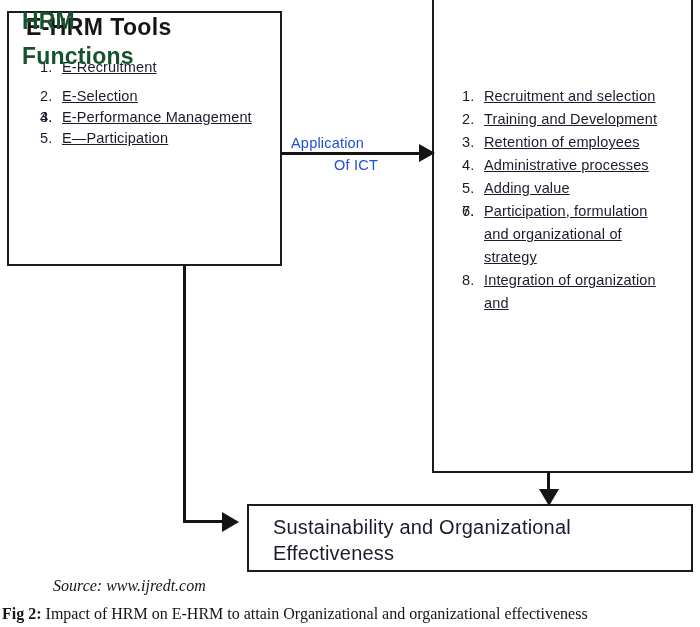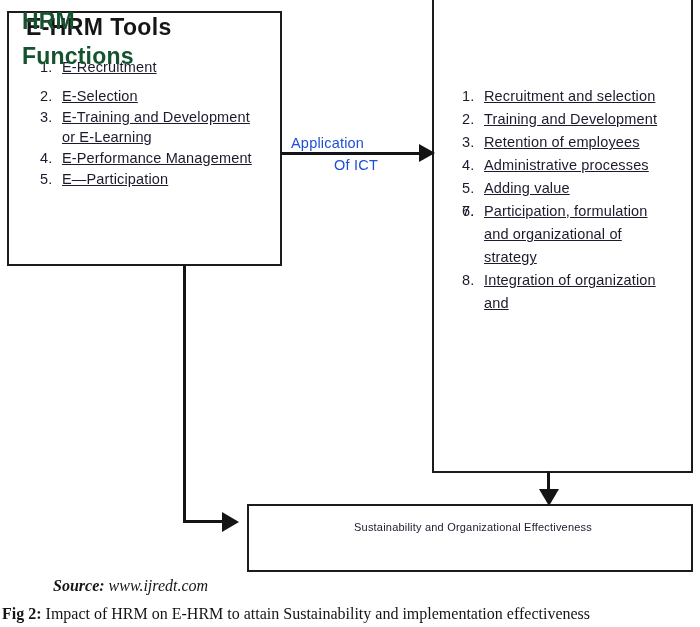--- a/index.html
+++ b/index.html
@@ -122,25 +122,24 @@
   #list-functions li {
     line-height: 23px;
   }
 
   
   .outcome-text {
     position: absolute;
     left: 273px;
     top: 514px;
     width: 400px;
-    font-size: 11px;
+    font-size: 20px;
     line-height: 26px;
     letter-spacing: 0.2px;
     color: #1b1b2e;
-    text-align: center;
   }
 
   
   .conn {
     position: absolute;
     background: #141414;
   }
 
   
   #arrow-ict-line {
@@ -216,21 +215,21 @@
   .source-line {
     position: absolute;
     left: 53px;
     top: 577px;
     font-family: "Liberation Serif", serif;
     font-size: 16px;
     color: #151515;
     white-space: nowrap;
   }
   .source-line .src-label {
-    font-weight: bold;
+    font-weight: normal;
     font-style: italic;
   }
   .source-line .src-url {
     font-style: italic;
   }
 
   .fig-caption {
     position: absolute;
     left: 2px;
     top: 605px;
@@ -258,21 +257,20 @@
     <li>
       <span class="num">1.</span>
       <span class="txt">E-Recruitment</span>
     </li>
     <li>
       <span class="num">2.</span>
       <span class="txt">E-Selection</span>
     </li>
     <li>
       <span class="num">3.</span>
-      <span class="txt">E-Training and Development or E-Learning</span>
     </li>
     <li>
       <span class="num">4.</span>
       <span class="txt">E-Performance Management</span>
     </li>
     <li>
       <span class="num">5.</span>
       <span class="txt">E—Participation</span>
     </li>
   </ol>
@@ -335,16 +333,16 @@
   <div class="conn" id="elbow-horiz"></div>
   <div class="conn" id="elbow-head"></div>
 
   <div class="source-line">
     <span class="src-label">Source:</span>
     <span class="src-url">www.ijredt.com</span>
   </div>
 
   <div class="fig-caption">
     <span class="fig-label">Fig 2:</span>
-    <span>Impact of HRM on E-HRM to attain Sustainability and implementation effectiveness</span>
+    <span>Impact of HRM on E-HRM to attain Organizational and organizational effectiveness</span>
   </div>
 
 </div>
 
 </body></html>

